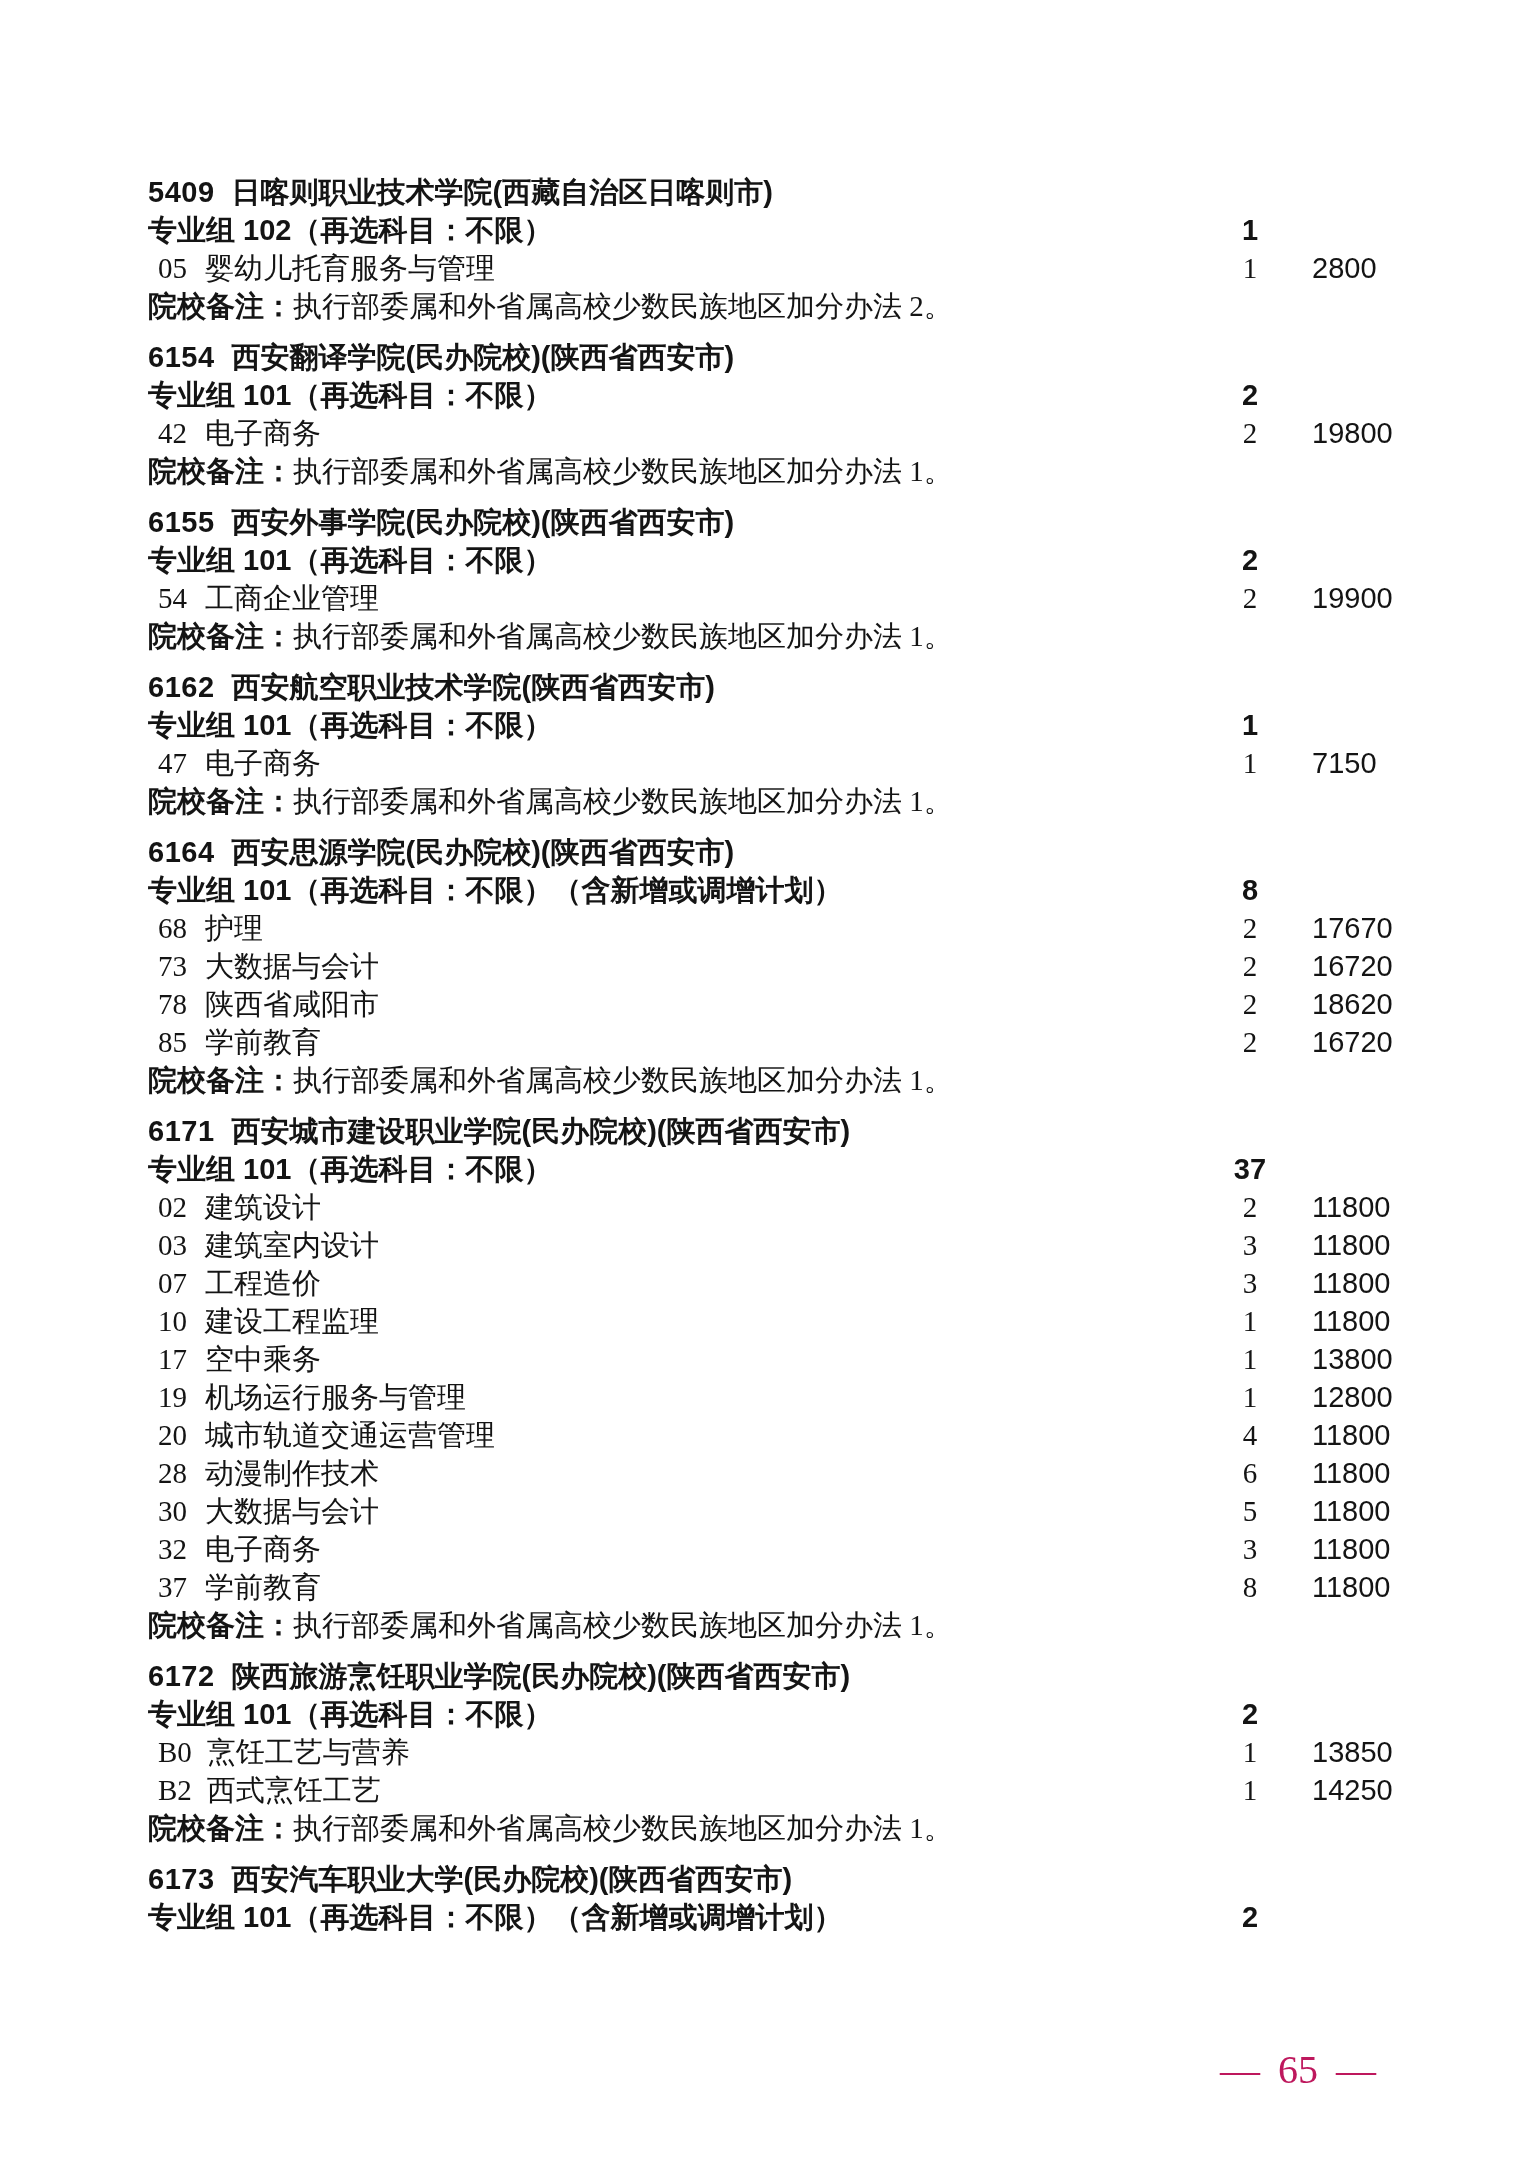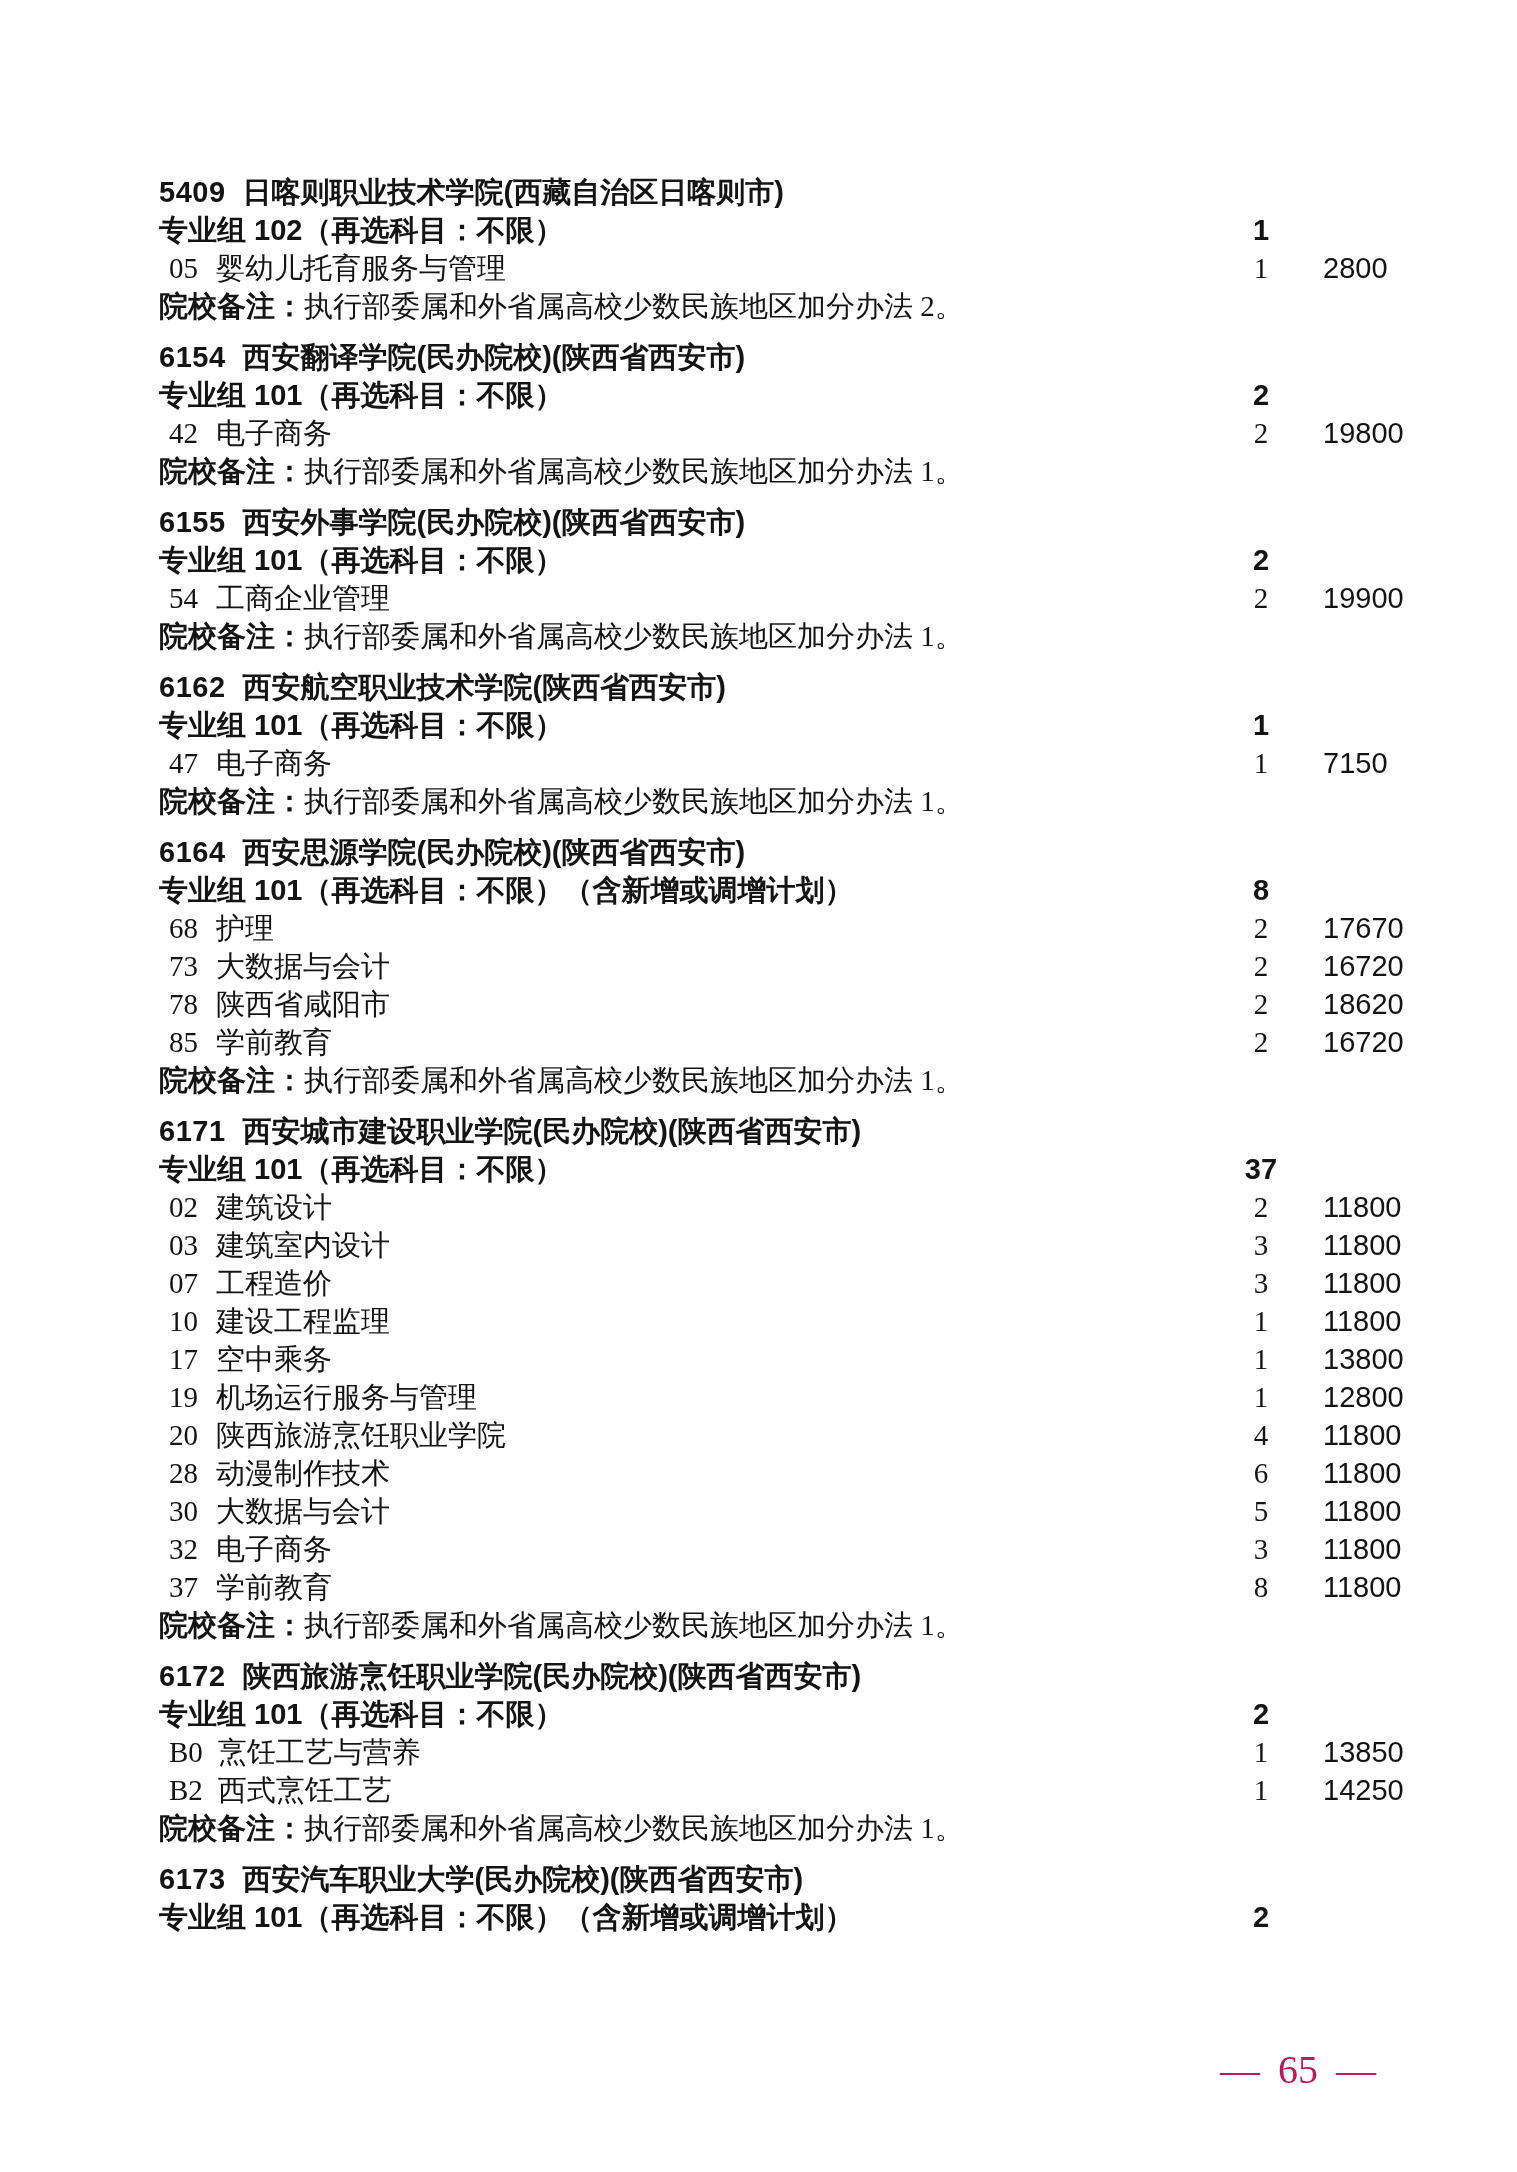--- a/index.html
+++ b/index.html
@@ -4,21 +4,21 @@
 <style>
   * { margin:0; padding:0; box-sizing:border-box; }
   html, body { background:#ffffff; }
   body { width:1517px; height:2172px; overflow:hidden; }
   .page {
     position:relative; width:1517px; height:2172px;
     background:#ffffff; color:#141414;
   }
   .content { position:absolute; left:148px; top:173px; width:1292px; }
   .row { position:relative; height:38px; line-height:38px; white-space:nowrap; }
-  .block { margin-top:13px;margin-left:11px; }
+  .block { margin-top:13px; }
   .block:first-child { margin-top:0; }
 
   .school-row, .group-row {
     font-family:"Liberation Sans","DejaVu Sans",sans-serif;
     font-weight:700; font-size:29px;
   }
   .school-code { margin-right:17px; letter-spacing:0.5px; }
 
   .major-row {
     font-family:"Liberation Serif","DejaVu Serif",serif;
@@ -229,21 +229,21 @@
     <span class="cell-tuition">13800</span>
   </div>
 
   <div class="row major-row">
     <span class="major-code">19</span><span class="major-name">机场运行服务与管理</span>
     <span class="cell-count">1</span>
     <span class="cell-tuition">12800</span>
   </div>
 
   <div class="row major-row">
-    <span class="major-code">20</span><span class="major-name">陕西旅游烹饪职业学院</span>
+    <span class="major-code">20</span><span class="major-name">城市轨道交通运营管理</span>
     <span class="cell-count">4</span>
     <span class="cell-tuition">11800</span>
   </div>
 
   <div class="row major-row">
     <span class="major-code">28</span><span class="major-name">动漫制作技术</span>
     <span class="cell-count">6</span>
     <span class="cell-tuition">11800</span>
   </div>
 

